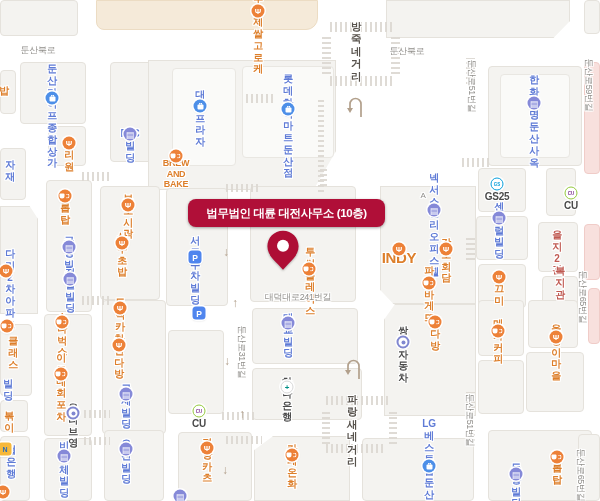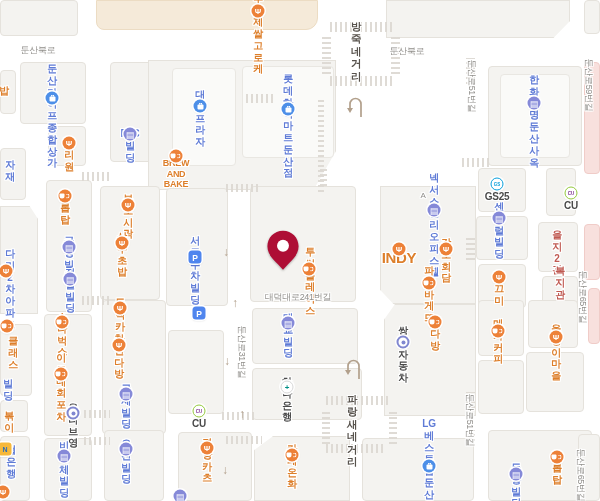--- a/index.html
+++ b/index.html
@@ -404,17 +404,20 @@
       <div class="poi">
         <span class="ic ic-restaurant" style="left: 3px; top: 492px;">Ψ</span>
       </div>
       <div class="poi">
         <span class="ic ic-building" style="left: 180px; top: 496px;">▤</span>
       </div>
       <div class="poi">
         <span class="ic ic-parking" style="left: 199px; top: 313px;">P</span>
       </div>
     </div>
+  <div class="callout" id="callout" style="left: 188px; top: 199px; min-width: 197px; height: 28px; background: rgb(176, 15, 56);">
+    <span>법무법인 대륜 대전사무소 (10층)</span>
+  </div>
   <svg class="pin" id="pin" viewBox="0 0 36 44" width="34" height="43" style="left: 266px; top: 229px;">
     <path d="M18 1 C8.6 1 1.5 8.3 1.5 17.6 C1.5 25.4 6.6 30.6 12.4 36.4 L18 42.5 L23.6 36.4 C29.4 30.6 34.5 25.4 34.5 17.6 C34.5 8.3 27.4 1 18 1 Z" fill="#ae0e35"></path>
     <circle cx="18" cy="17" r="6.3" fill="#ffffff"></circle>
   </svg>
 </div>
 
 </body></html>

